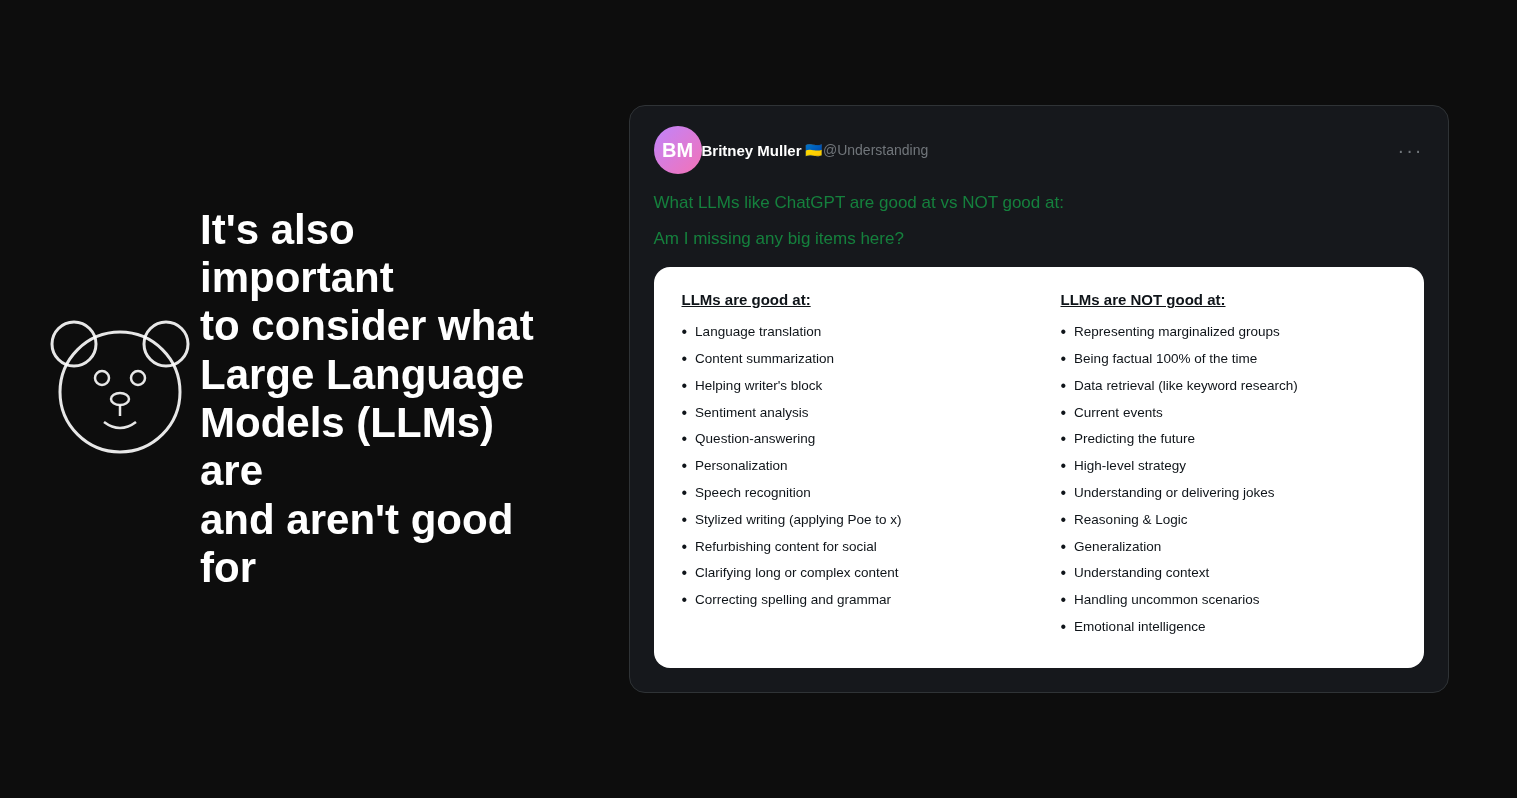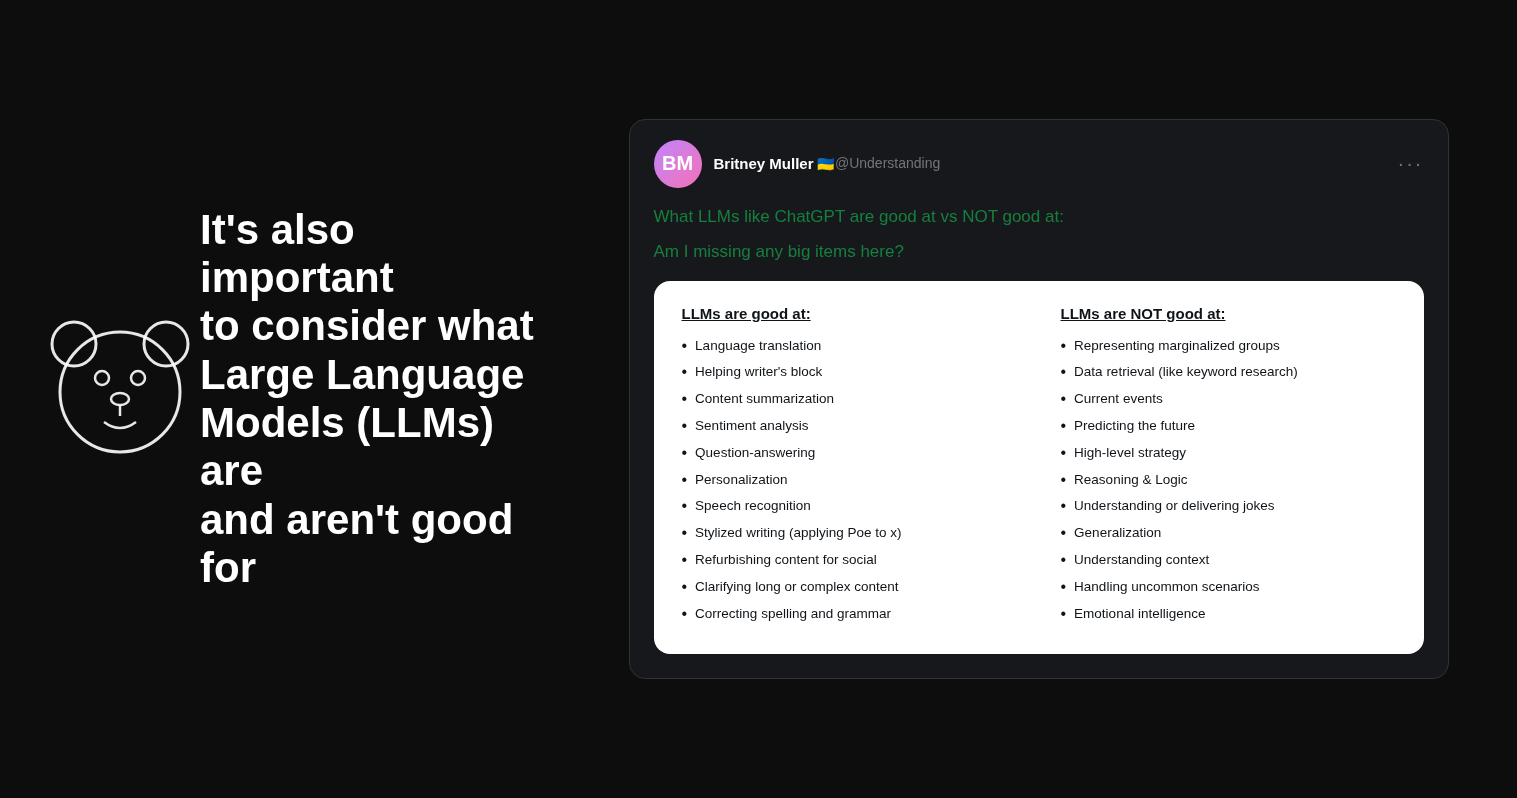--- a/index.html
+++ b/index.html
@@ -63,21 +63,20 @@
     .tweet-header {
       display: flex;
       align-items: center;
       justify-content: space-between;
       margin-bottom: 16px;
     }
 
     .tweet-header-left {
       display: flex;
       align-items: center;
-      gap: 12px;
     }
 
     .avatar {
       width: 48px;
       height: 48px;
       border-radius: 50%;
       background: linear-gradient(135deg, #8b5cf6, #ec4899, #f59e0b);
       display: flex;
       align-items: center;
       justify-content: center;
@@ -240,44 +239,45 @@
       <p>Am I missing any big items here?</p>
     </div>
 
     <div class="llm-card">
 
       <div class="llm-column">
         <div class="llm-column-title">LLMs are good at:</div>
         <ul class="llm-list">
 
         <li>Language translation</li>
+            <li>Content summarization</li>
             <li>Helping writer's block</li>
-            <li>Content summarization</li>
             <li>Sentiment analysis</li>
             <li>Question-answering</li>
             <li>Personalization</li>
             <li>Speech recognition</li>
             <li>Stylized writing (applying Poe to x)</li>
             <li>Refurbishing content for social</li>
             <li>Clarifying long or complex content</li>
             <li>Correcting spelling and grammar</li>
           </ul>
       </div>
 
       <div class="llm-column">
         <div class="llm-column-title">LLMs are NOT good at:</div>
         <ul class="llm-list">
 
         <li>Representing marginalized groups</li>
+            <li>Being factual 100% of the time</li>
             <li>Data retrieval (like keyword research)</li>
             <li>Current events</li>
             <li>Predicting the future</li>
             <li>High-level strategy</li>
+            <li>Understanding or delivering jokes</li>
             <li>Reasoning &amp; Logic</li>
-            <li>Understanding or delivering jokes</li>
             <li>Generalization</li>
             <li>Understanding context</li>
             <li>Handling uncommon scenarios</li>
             <li>Emotional intelligence</li>
           </ul>
       </div>
 
     </div>
   </div>
 </div>

